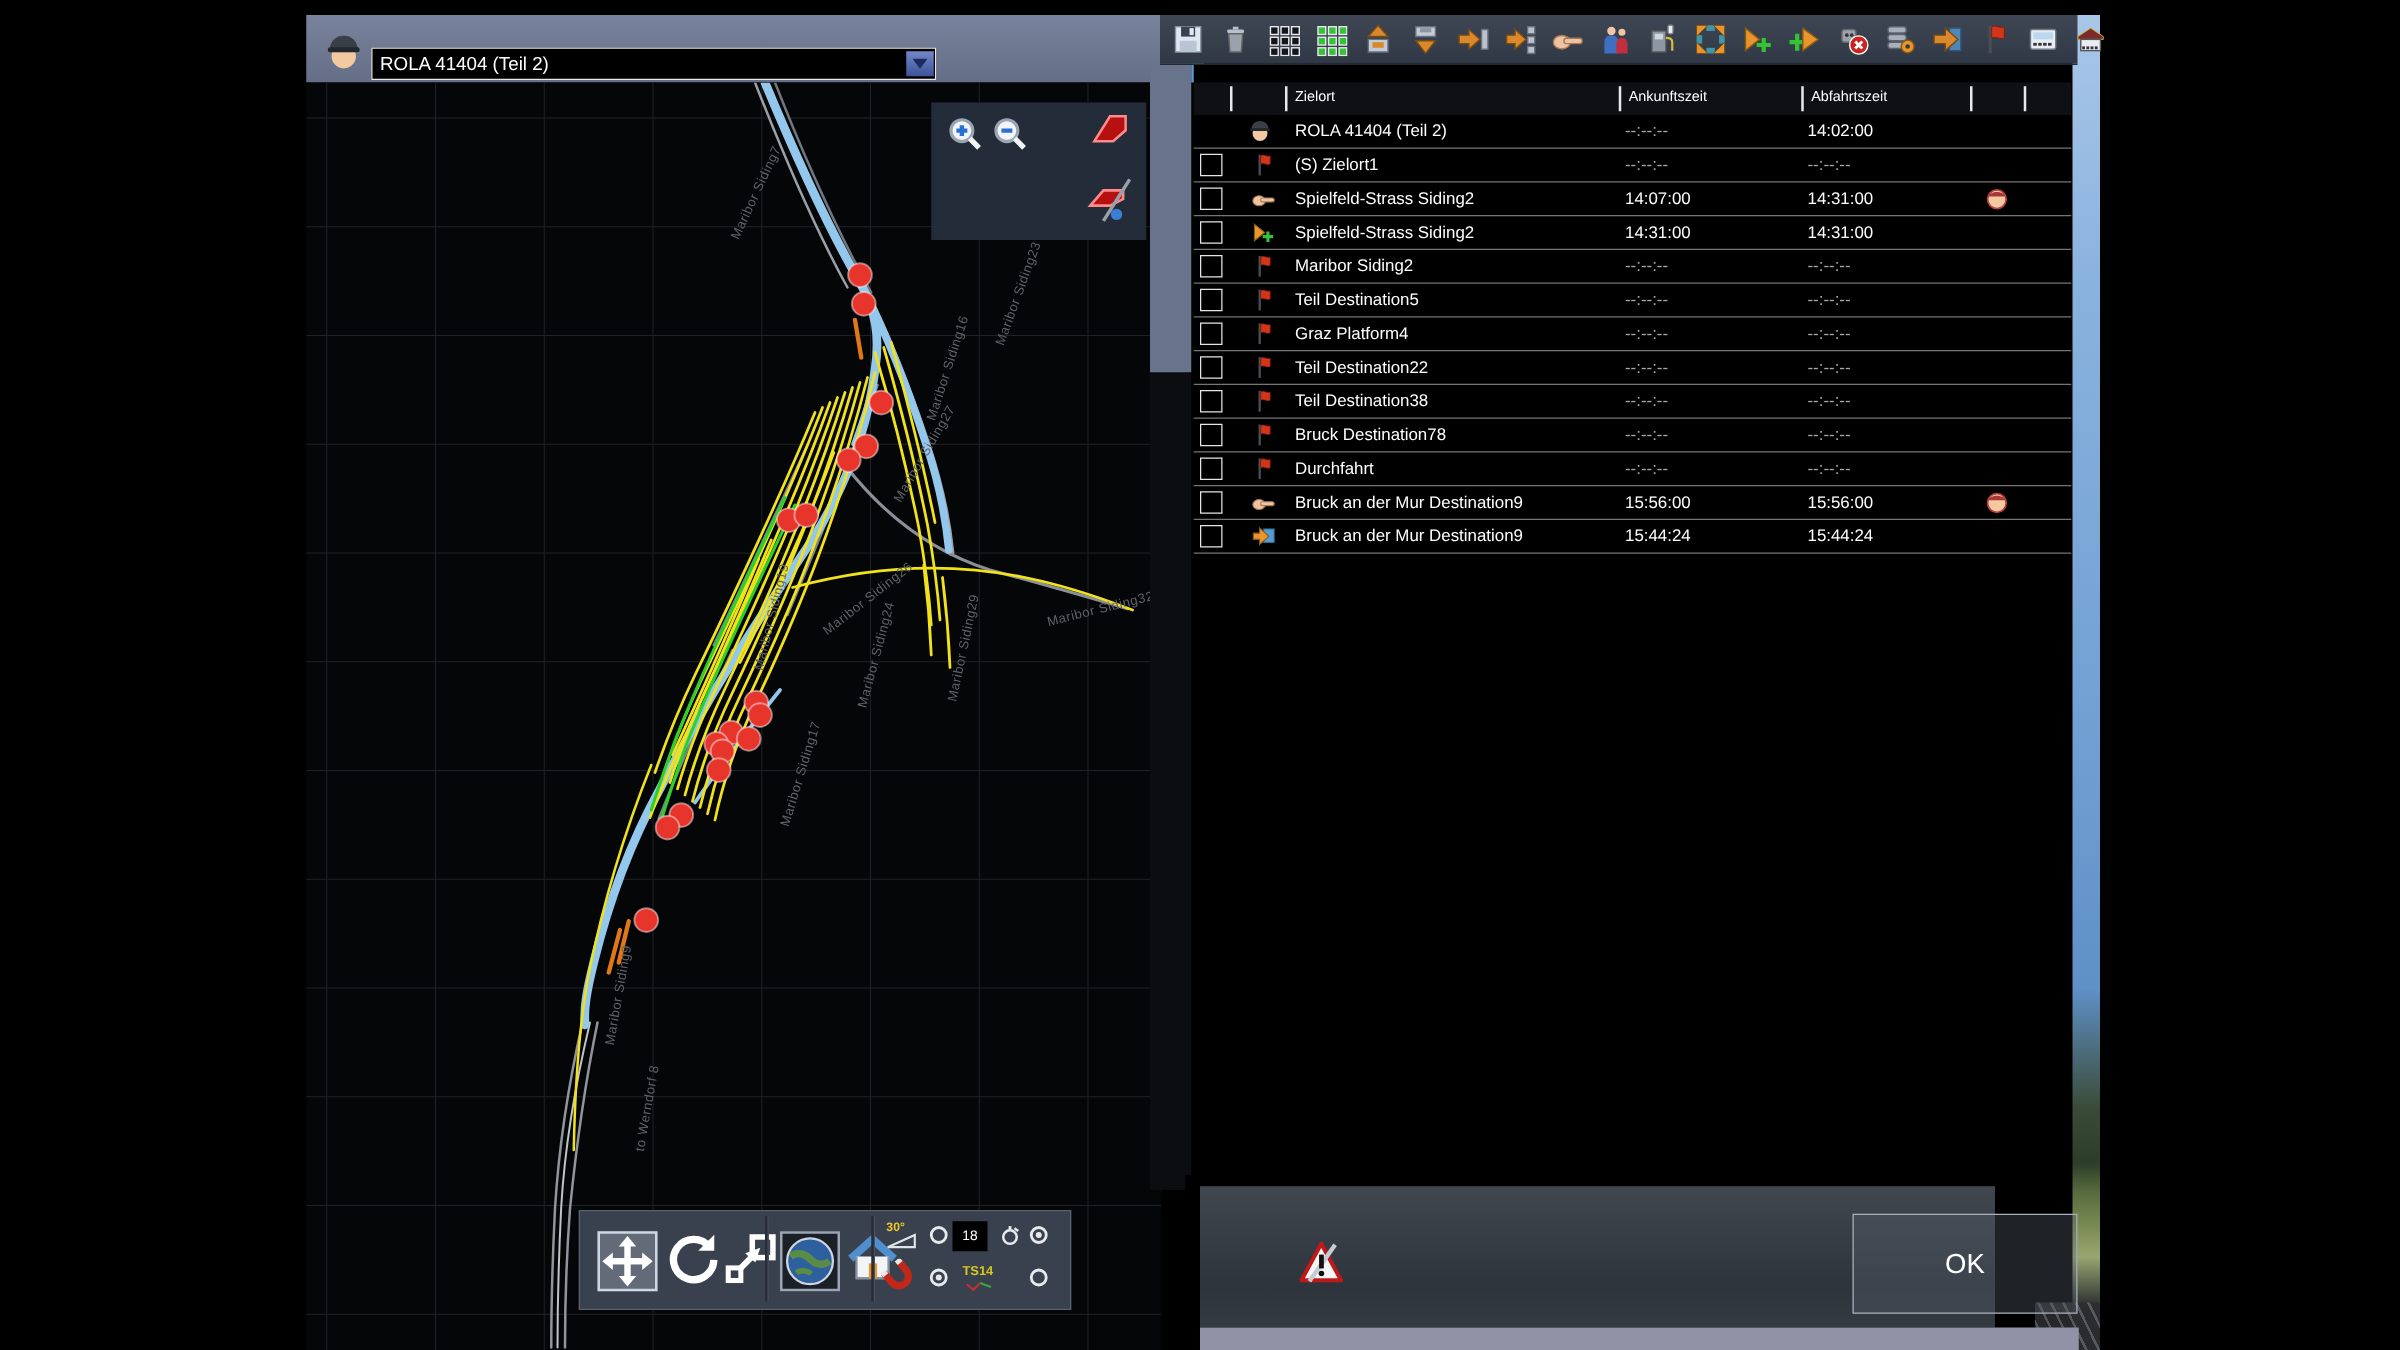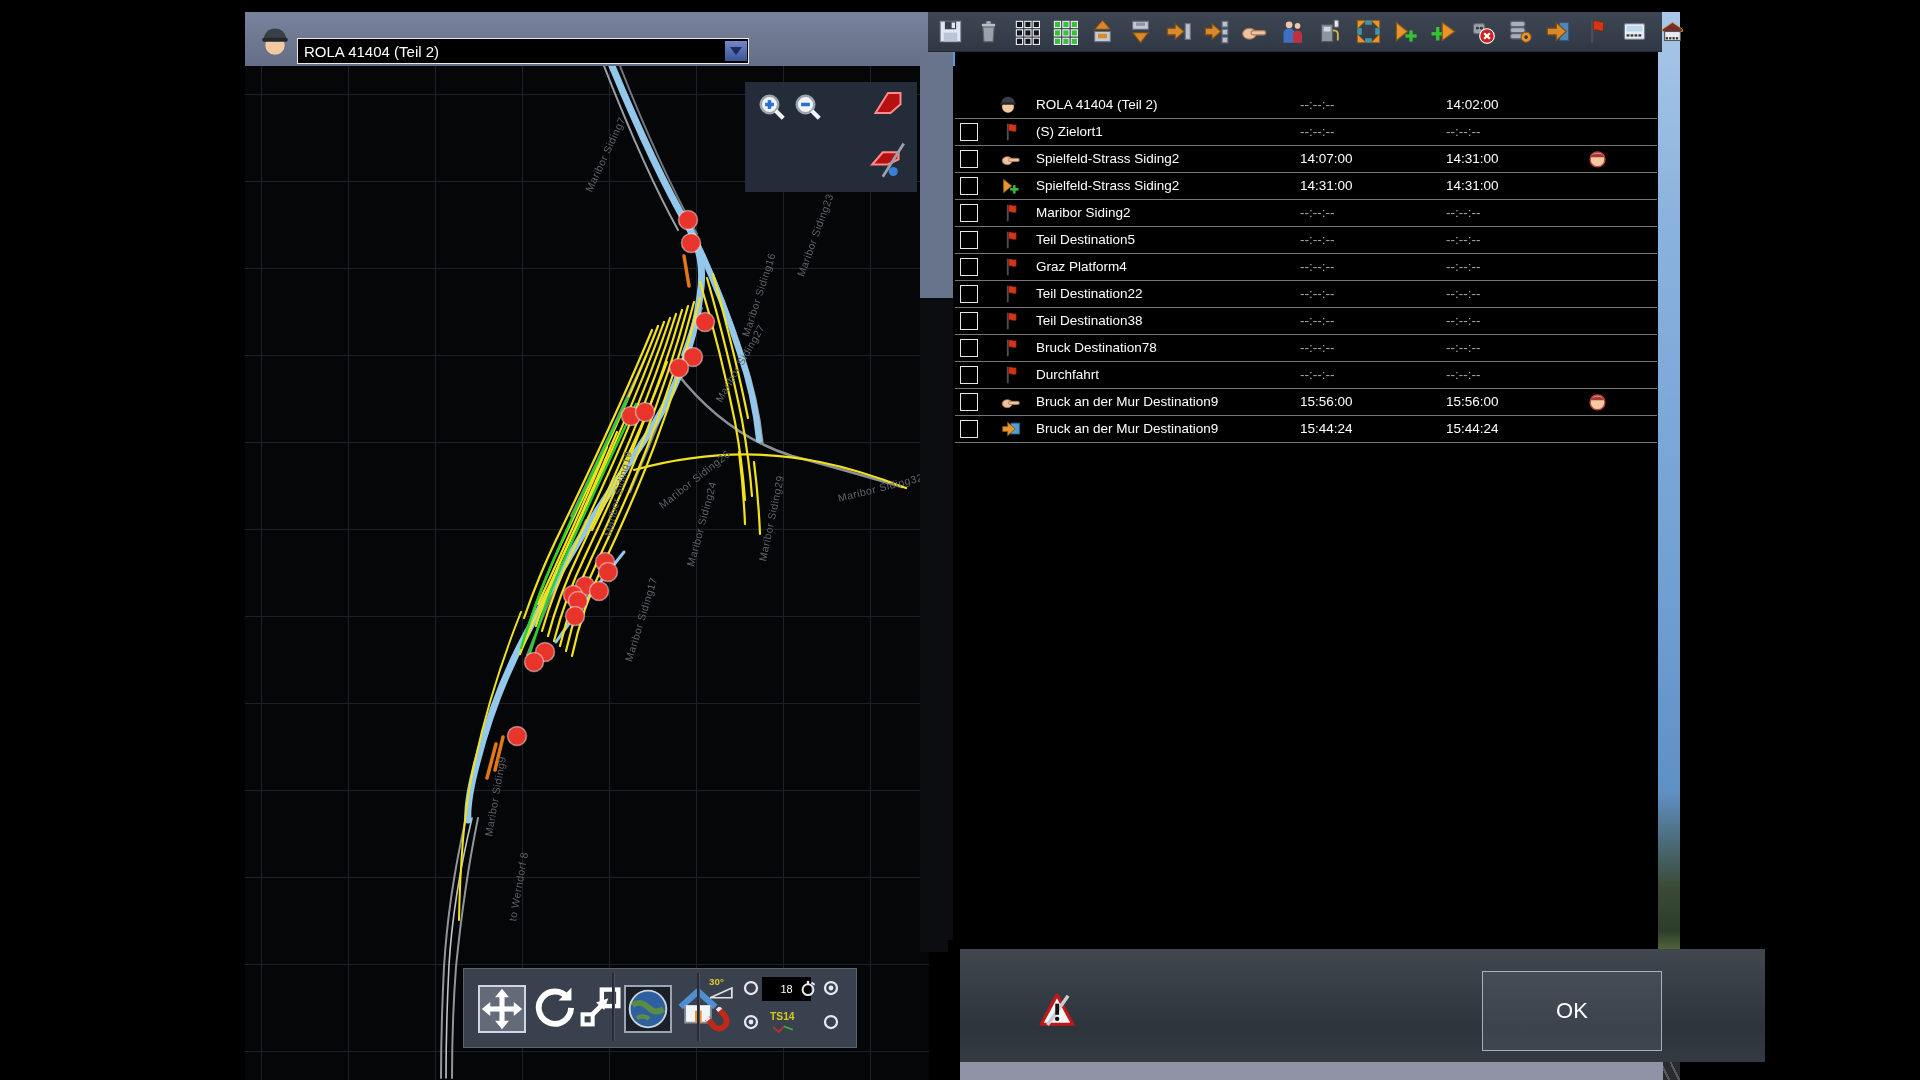--- a/index.html
+++ b/index.html
@@ -30,21 +30,21 @@
   #map-scroll-track{position:absolute;left:675px;top:240px;width:28px;height:700px;background:#0b0d11;}
   #map-scroll-thumb{position:absolute;left:675px;top:38px;width:28px;height:202px;background:#67748c;}
   
   #map-toolbar{position:absolute;left:218px;top:902px;width:392px;height:78px;background:#3a414e;
     border:1px solid #5a6272;}
   .mt-div{position:absolute;top:4px;width:2px;height:68px;background:#272c36;border-right:1px solid #4a5160;}
   .mtbtn{position:absolute;width:44px;height:44px;top:16px;}
   .mtbtn.boxed{background:rgba(210,220,235,.28);border:2px solid #cdd6e4;}
   .mtbtn.boxed2{border:2px solid #9aa4b4;background:#1a2026;}
   .tgl{position:absolute;}
-  #zoom-level-box{position:absolute;left:298px;top:8px;width:49px;height:24px;background:#000;
+  #zoom-level-box{position:absolute;left:298px;top:8px;width:28px;height:24px;background:#000;
     color:#fff;font-size:11px;display:flex;align-items:center;justify-content:center;}
   
   #mid-strip-top{position:absolute;left:920px;top:50px;width:33px;height:248px;background:#67748c;}
   #mid-strip-bottom{position:absolute;left:920px;top:298px;width:33px;height:642px;background:#0b0d11;}
   #sky-slit{position:absolute;left:953px;top:48px;width:10px;height:18px;background:#5e97d8;}
   #right-sliver{position:absolute;left:1658px;top:12px;width:22px;height:1068px;
     background:linear-gradient(to bottom,#a9c7e8 0%,#8ab2de 20%,#6f9fd2 55%,#5f90c6 73%,
       #3a4a36 82%,#2c3d2a 86%,#55683c 88%,#7d8f55 91%,#9aa671 93%,#23262a 97%,#17191c 100%);}
   #rail-corner{position:absolute;left:1628px;top:1042px;width:52px;height:38px;opacity:.85;
     background:repeating-linear-gradient(64deg,#606468 0 2px,#2c2e30 2px 9px);}
@@ -63,21 +63,21 @@
   .row{position:relative;width:702px;height:26px;border-bottom:1px solid #757575;color:#fff;font-size:13.5px;}
   .row .cb{position:absolute;left:5px;top:4px;width:16px;height:16px;background:#000;border:1.6px solid #e6e6e6;}
   .row .ric{position:absolute;left:46px;top:3px;width:20px;height:20px;}
   .row .ric.avatar-big{left:42px;top:2px;width:22px;height:22px;}
   .row .zielort{position:absolute;left:81px;top:5px;white-space:nowrap;}
   .row .t1{position:absolute;left:345px;top:5px;}
   .row .t2{position:absolute;left:491px;top:5px;}
   .row .dim{color:#a8a8a8;}
   .row .face{position:absolute;left:632px;top:2px;width:21px;height:21px;}
   
-  #bottom-bar{position:absolute;left:960px;top:949px;width:805px;height:113px;
+  #bottom-bar{position:absolute;left:960px;top:949px;width:636px;height:113px;
     background:linear-gradient(#40474f,#2e343c 70%,#343a42);}
   #warning-icon{position:absolute;left:78px;top:42px;width:38px;height:38px;}
   #ok-button{position:absolute;left:522px;top:22px;width:178px;height:78px;background:rgba(90,98,108,.35);
     border:1px solid #a8b0bc;color:#fff;font-size:22px;display:flex;align-items:center;justify-content:center;}
   #bottom-strip{position:absolute;left:960px;top:1062px;width:703px;height:18px;background:#9093a6;}
 </style>
 </head>
 <body>
 
 <div id="map-window">
@@ -430,20 +430,31 @@
           <rect x="5" y="12" width="14" height="8" fill="#e8edf3" stroke="#555"></rect>
           <g fill="#333">
             <rect x="6" y="17" width="2" height="2"></rect>
             <rect x="9" y="17" width="2" height="2"></rect>
             <rect x="12" y="17" width="2" height="2"></rect>
             <rect x="15" y="17" width="2" height="2"></rect>
           </g>
         </svg></div>
     </div>
   <div id="table-area">
+    <div id="table-header">
+      <div class="tick" style="left:29px;"></div>
+      <div class="tick" style="left:73px;"></div>
+      <div class="hl" style="left:81px;">Zielort</div>
+      <div class="tick" style="left:340px;"></div>
+      <div class="hl" style="left:348px;">Ankunftszeit</div>
+      <div class="tick" style="left:486px;"></div>
+      <div class="hl" style="left:494px;">Abfahrtszeit</div>
+      <div class="tick" style="left:621px;"></div>
+      <div class="tick" style="left:664px;"></div>
+    </div>
     <div id="rows">
         <div class="row">
           <span class="ric avatar-big"><svg viewBox="0 0 24 24" width="100%" height="100%">
               <circle cx="12" cy="14" r="6.5" fill="#f2c9a0"></circle>
               <path d="M12 8c-2.5 0-4.5.8-5.5 2h11c-1-1.2-3-2-5.5-2z" fill="#d88c2a"></path>
               <path d="M4.5 10c.5-4.5 3.5-7 7.5-7s7 2.5 7.5 7z" fill="#3a3f47"></path>
               <rect x="3.5" y="9.2" width="17" height="2.6" rx="1.2" fill="#23272e"></rect>
             </svg></span>
           <div class="zielort">ROLA 41404 (Teil 2)</div>
           <div class="t1 dim">--:--:--</div>

